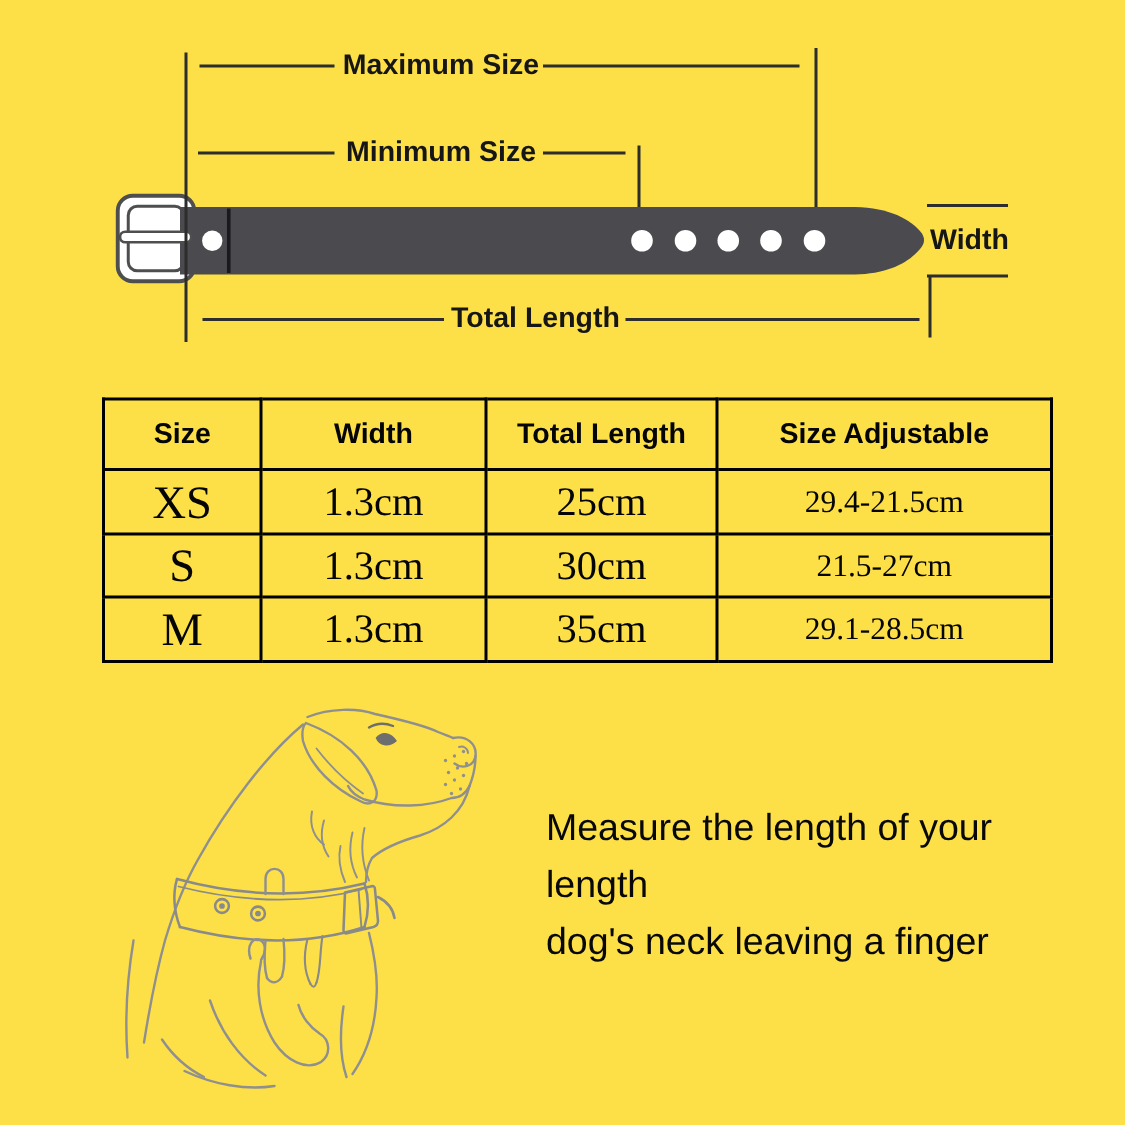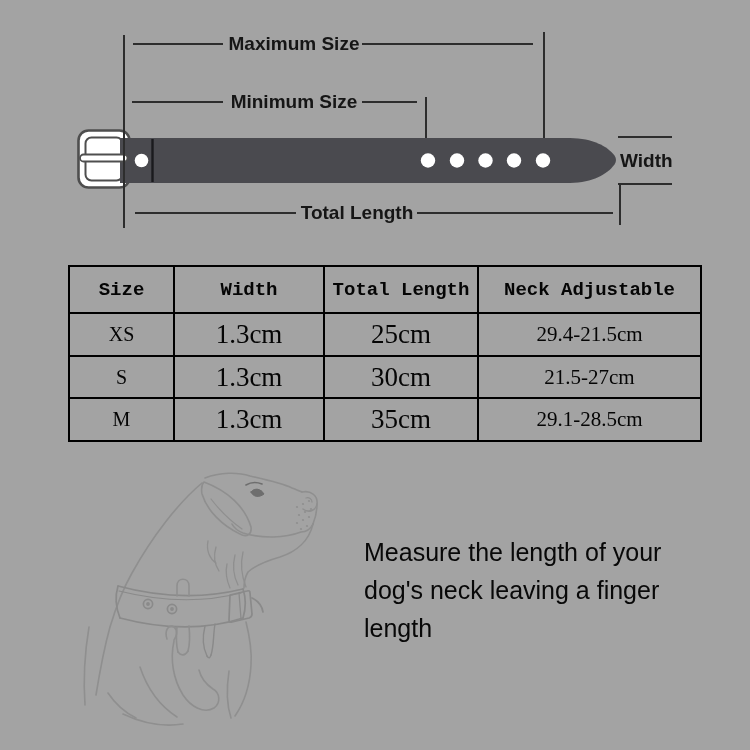--- a/index.html
+++ b/index.html
@@ -1,28 +1,28 @@
 <!DOCTYPE html>
 <html><head>
 <meta charset="utf-8">
 <style>
   html,body{margin:0;padding:0;}
   body{background:#ffffff;font-family:"Liberation Sans",sans-serif;}
-  .stage{position:relative;width:750px;height:750px;background:#a3a3a3;overflow:hidden;}
+  .stage{position:relative;width:750px;height:750px;background:#fde047;overflow:hidden;}
   .ln{position:absolute;background:#2d2d2d;z-index:3;}
   .lbl{position:absolute;z-index:3;font-weight:700;font-size:19px;line-height:21px;
        color:#161616;text-align:center;letter-spacing:0;}
   .belt-svg{position:absolute;left:0;top:0;z-index:1;}
   .size-table{position:absolute;left:68px;top:265px;width:632px;border-collapse:collapse;
        table-layout:fixed;z-index:2;}
   .size-table th,.size-table td{border:2px solid #000;text-align:center;vertical-align:middle;
        padding:0;color:#050505;overflow:hidden;}
-  .size-table th{font-family:Liberation Mono, monospace;font-weight:700;font-size:19px;}
+  .size-table th{font-family:Liberation Sans, sans-serif;font-weight:700;font-size:19px;}
   .size-table td{font-family:"Liberation Serif",serif;}
-  .size-table td.c-size{font-size:20px;}
+  .size-table td.c-size{font-size:31px;}
   .size-table td.c-width,.size-table td.c-total{font-size:27px;border-radius:17px;}
   .size-table td.c-neck{font-size:21px;}
   tr.hdr{height:47px;} tr.r0{height:43px;} tr.r1{height:42px;} tr.r2{height:43px;}
   .dog-svg{position:absolute;left:80px;top:455px;z-index:1;}
   .instruction{position:absolute;left:364px;top:533px;width:340px;z-index:2;
        font-size:25px;line-height:38px;color:#080808;}
 </style>
 </head>
 <body>
 
@@ -77,21 +77,21 @@
       <col style="width:105px">
         <col style="width:150px">
         <col style="width:154px">
         <col style="width:223px">
     </colgroup>
     <tbody>
       <tr class="hdr">
         <th>Size</th>
         <th>Width</th>
         <th>Total Length</th>
-        <th>Neck Adjustable</th>
+        <th>Size Adjustable</th>
       </tr>
       <tr class="r0">
         <td class="c-size">XS</td>
         <td class="c-width">1.3cm</td>
         <td class="c-total">25cm</td>
         <td class="c-neck">29.4-21.5cm</td>
       </tr>
       <tr class="r1">
         <td class="c-size">S</td>
         <td class="c-width">1.3cm</td>
@@ -186,17 +186,17 @@
         <path d="M94,186 C90,204 93,224 103,240 C111,252 124,259 134,253 C141,248 140,238 133,234 C127,230 121,223 119,215"></path>
         <path d="M60,212 C67,233 80,251 97,262"></path>
         <path d="M43,259 C62,268 84,272 103,269"></path>
         <path d="M28,238 C36,250 46,258 56,263"></path>
       </g>
     </g>
   </svg>
 
   <div class="instruction">
     <div>Measure the length of your</div>
+    <div>length</div>
     <div>dog's neck leaving a finger</div>
-    <div>length</div>
   </div>
 
 </div>
 
 </body></html>

